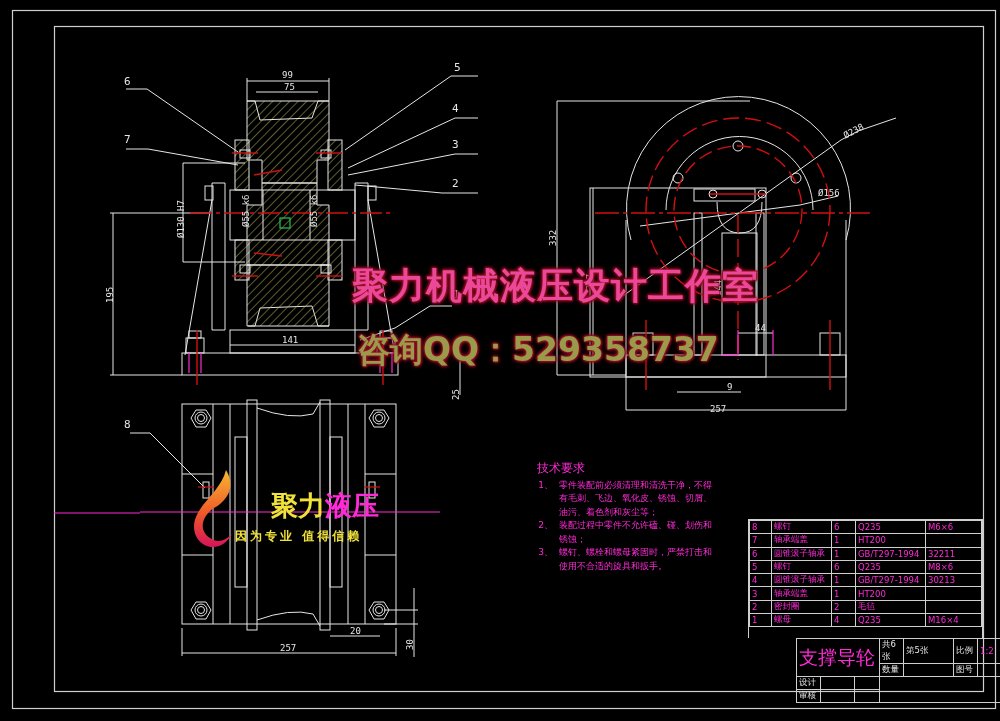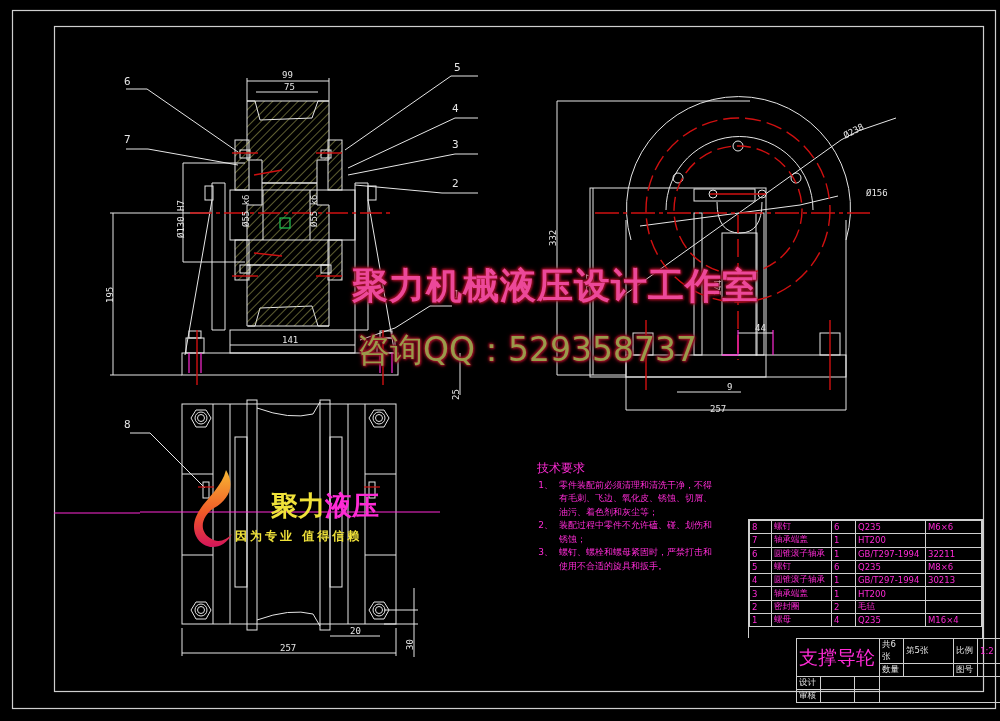--- a/index.html
+++ b/index.html
@@ -14,21 +14,21 @@
   .tech .t-num{width:16px;flex:none;text-align:right;margin-right:6px;}
   .tb{position:absolute;left:748px;top:519px;width:235px;height:172px;border:1px solid #cfcfcf;box-sizing:border-box;}
   .tb table{border-collapse:collapse;width:100%;font-size:8.5px;color:#ff2bd6;}
   .tb td{border:1px solid #cfcfcf;height:12.3px;padding:0 2px;white-space:nowrap;overflow:hidden;}
   .tb .hdr td{color:#e6e6e6;text-align:center;}
   .tb2{position:absolute;left:748px;top:638px;width:235px;height:53px;padding-left:48px;}
   .tb2 td{border:1px solid #cfcfcf;color:#e6e6e6;font-size:8.5px;padding:0 2px;}
   .title-name{color:#ff2bd6 !important;font-size:19px !important;}
   .wm1{position:absolute;left:352px;top:262px;font-size:36px;font-weight:bold;color:#ec4899;
        text-shadow:0 0 3px #a0142a,0 0 5px #a0142a,1px 1px 2px #7a0018,-1px -1px 2px #7a0018;letter-spacing:1px;white-space:nowrap;}
-  .wm2{position:absolute;left:357px;top:328px;font-size:33px;font-weight:normal;color:#9a9a4a;
+  .wm2{position:absolute;left:357px;top:328px;font-size:33px;font-weight:bold;color:#9a9a4a;
        text-shadow:0 0 3px #a0142a,0 0 5px #a0142a,1px 1px 2px #7a0018,-1px -1px 2px #7a0018;white-space:nowrap;}
   .logo{position:absolute;left:190px;top:470px;width:210px;height:80px;}
   .logo-main{position:absolute;left:45px;top:18px;font-size:27px;font-weight:bold;color:#f0e23a;white-space:nowrap;padding-left:36px;}
   .logo-main .pink{color:#ff2bd6;}
   .logo-sub{position:absolute;left:45px;top:58px;font-size:12px;font-weight:bold;color:#f0e23a;letter-spacing:3px;white-space:nowrap;text-align:center;}
 </style>
 </head>
 <body>
 
 <svg id="canvas" viewBox="0 0 1000 721" xmlns="http://www.w3.org/2000/svg">
@@ -241,21 +241,21 @@
 <span class="dim vert" style="left:106px;top:303px;">195</span>
 <span class="dim" style="left:282px;top:336px;">141</span>
 <span class="dim vert" style="left:452px;top:400px;">25</span>
 <span class="dim vert" style="left:549px;top:246px;">332</span>
 <span class="dim vert" style="left:586px;top:290px;">227</span>
 <span class="dim vert" style="left:714px;top:296px;">144</span>
 <span class="dim" style="left:716px;top:324px;margin-left:39px;">44</span>
 <span class="dim" style="left:727px;top:383px;">9</span>
 <span class="dim" style="left:710px;top:405px;">257</span>
 <span class="dim" style="left:843px;top:127px;transform:rotate(-28deg);">Ø238</span>
-<span class="dim" style="left:866px;top:189px;">Ø156</span>
+<span class="dim" style="left:818px;top:189px;">Ø156</span>
 <span class="dim" style="left:280px;top:644px;">257</span>
 <span class="dim" style="left:350px;top:627px;">20</span>
 <span class="dim vert" style="left:406px;top:650px;">30</span>
 
 <div class="tech">
   <div class="t-title">技术要求</div>
   <div class="t-item">
     <span class="t-num">1、</span>
     <span>零件装配前必须清理和清洗干净，不得有毛刺、飞边、氧化皮、锈蚀、切屑、油污、着色剂和灰尘等；</span>
   </div>

